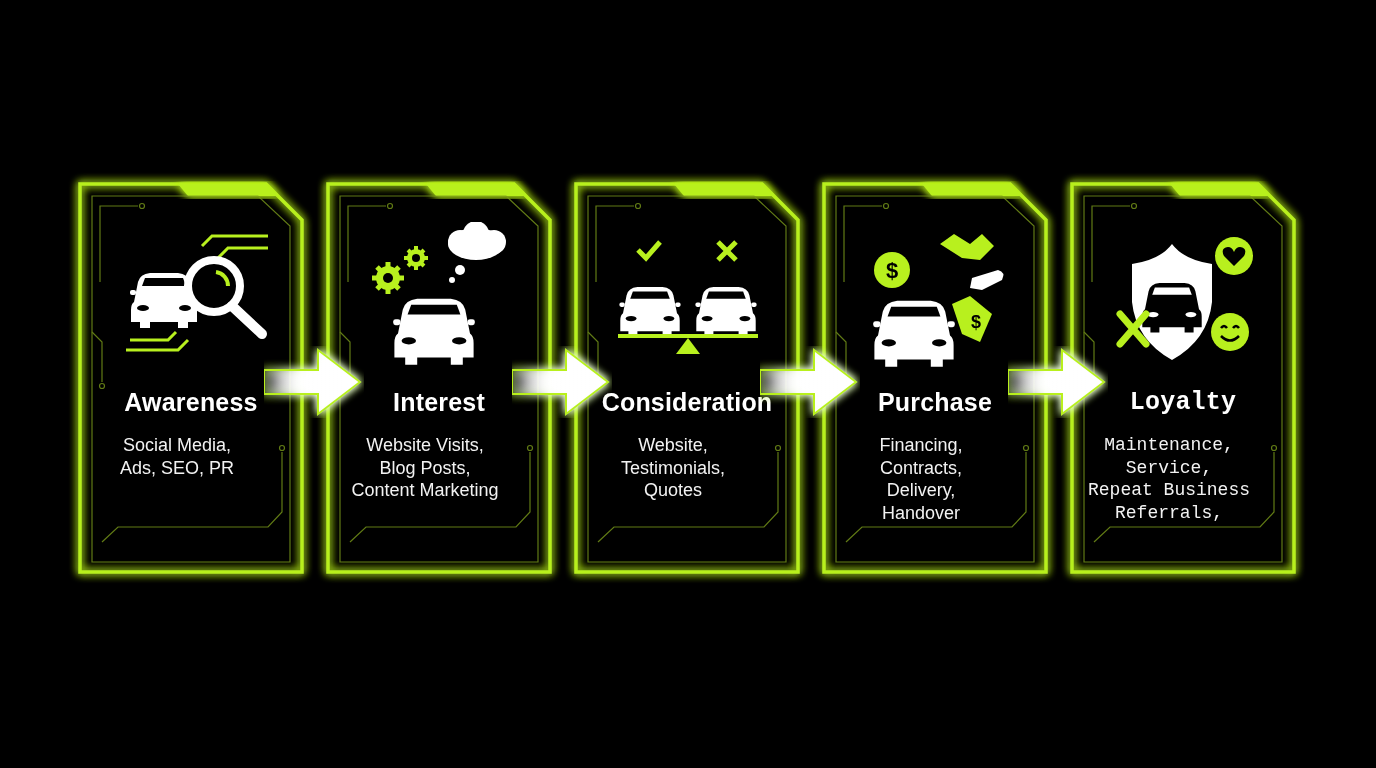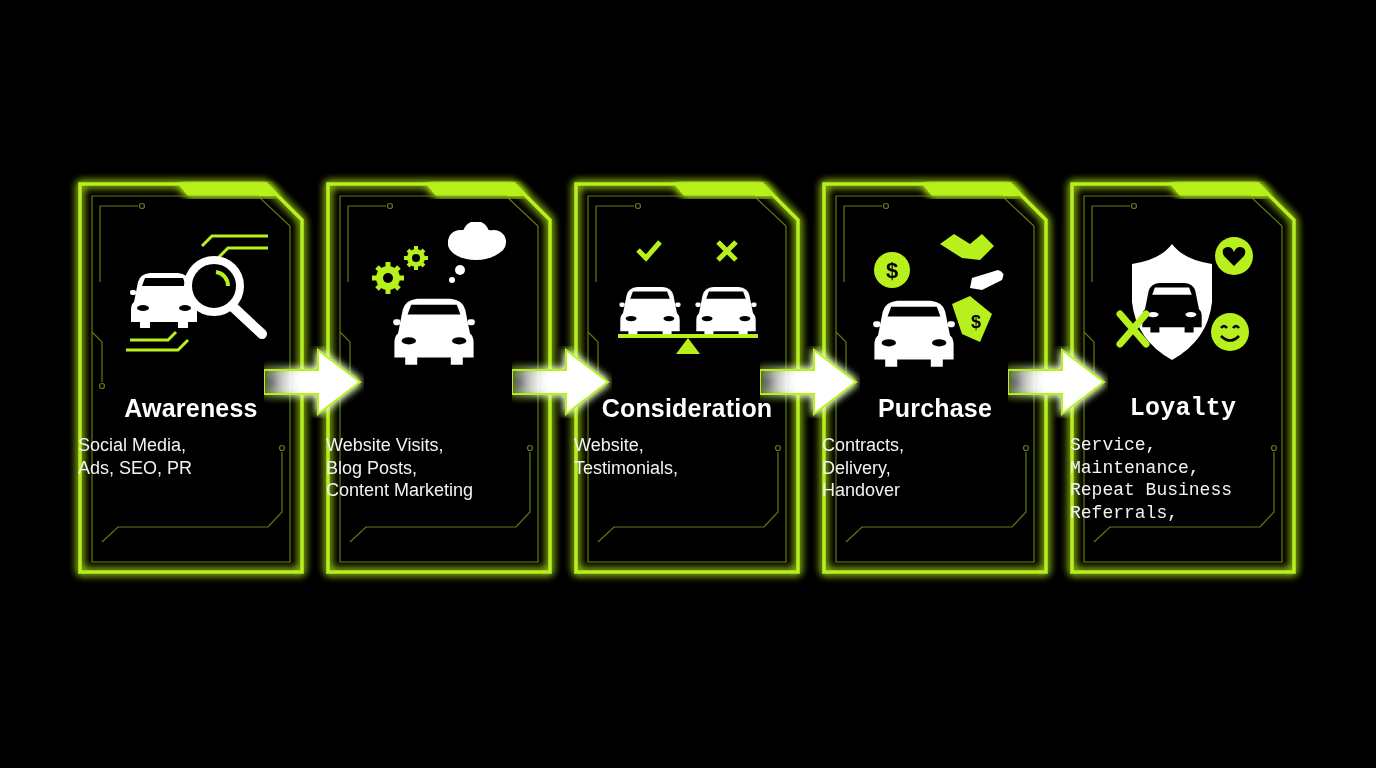--- a/index.html
+++ b/index.html
@@ -1,21 +1,21 @@
 <!DOCTYPE html>
 <html><head>
 <meta charset="utf-8">
 <style>
   html,body{margin:0;padding:0;background:#000;}
   body{width:1376px;height:768px;position:relative;overflow:hidden;font-family:"Liberation Sans",sans-serif;color:#fff;}
   .card{position:absolute;top:182px;width:226px;height:392px;}
   .card svg.frame{position:absolute;left:0;top:0;width:226px;height:392px;overflow:visible;}
   .icon{position:absolute;left:0;top:40px;width:226px;height:150px;}
-  .title{position:absolute;left:0;width:226px;top:212px;text-align:center;font-weight:bold;font-size:25px;color:#fff;letter-spacing:0.2px;}
-  .desc{position:absolute;left:0;width:198px;top:252px;font-size:18px;line-height:22.5px;color:#f2f2f2;}
+  .title{position:absolute;left:0;width:226px;top:206px;text-align:center;font-weight:bold;font-size:25px;color:#fff;letter-spacing:0.2px;}
+  .desc{position:absolute;left:0;width:198px;top:252px;text-align:center;font-size:18px;line-height:22.5px;color:#f2f2f2;}
   .desc div{white-space:nowrap;}
   .arrow{position:absolute;top:346px;width:100px;height:72px;}
 </style>
 </head>
 <body>
 
 <svg width="0" height="0" style="position:absolute">
   <defs>
     <filter id="glow" x="-20%" y="-20%" width="140%" height="140%">
       <feGaussianBlur stdDeviation="4" result="b"></feGaussianBlur>
@@ -113,20 +113,21 @@
       <circle cx="134" cy="20" r="12"></circle>
         <circle cx="150" cy="12" r="13"></circle>
         <circle cx="168" cy="20" r="12"></circle>
       <circle cx="134" cy="48" r="5"></circle>
         <circle cx="126" cy="58" r="3"></circle>
     </g>
     <g transform="translate(108,102) scale(1.2)">
         <use href="#car-front"></use>
       </g>
   </svg>
+  <div class="title">Interest</div>
   <div class="desc">
     <div>Website Visits,</div>
     <div>Blog Posts,</div>
     <div>Content Marketing</div>
   </div>
 </div>
 
 <div class="card" style="left:574px;">
   <svg class="frame" viewBox="0 0 226 392">
     <g fill="none" stroke="#b8f01e" filter="url(#glow)">
@@ -152,20 +153,21 @@
     <g transform="translate(152,84) scale(0.9)">
         <use href="#car-front"></use>
       </g>
     <rect x="44" y="112" width="140" height="4" fill="#b8f01e"></rect>
     <path d="M114,116 L102,132 L126,132 Z" fill="#b8f01e"></path>
   </svg>
   <div class="title">Consideration</div>
   <div class="desc">
     <div>Website,</div>
     <div>Testimonials,</div>
+    <div>Quotes</div>
   </div>
 </div>
 
 <div class="card" style="left:822px;">
   <svg class="frame" viewBox="0 0 226 392">
     <g fill="none" stroke="#b8f01e" filter="url(#glow)">
       <path d="M2,2 L188,2 L224,38 L224,390 L2,390 Z" stroke-width="3.5"></path>
     </g>
     <path d="M100,2 L188,2 L200,14 L110,14 Z" fill="#b8f01e" filter="url(#glow)"></path>
     <g fill="none" stroke="#7a9a1a" stroke-width="1.2" opacity="0.8">
@@ -184,20 +186,21 @@
     <path d="M118,22 L132,12 L148,22 L160,12 L172,24 L158,38 L140,36 Z" fill="#b8f01e"></path>
     <path d="M150,56 L176,48 Q184,50 180,58 L160,68 L148,66 Z" fill="#fff"></path>
     <g transform="translate(92,104) scale(1.2)">
         <use href="#car-front"></use>
       </g>
     <path d="M130,82 L148,74 L170,92 L158,120 L140,112 Z" fill="#b8f01e"></path>
     <text x="154" y="106" text-anchor="middle" font-size="18" font-weight="bold" fill="#000" font-family="Liberation Sans, sans-serif">$</text>
   </svg>
   <div class="title">Purchase</div>
   <div class="desc">
+    <div>Financing,</div>
     <div>Contracts,</div>
     <div>Delivery,</div>
     <div>Handover</div>
   </div>
 </div>
 
 <div class="card" style="left:1070px;font-family:Liberation Mono, monospace;">
   <svg class="frame" viewBox="0 0 226 392">
     <g fill="none" stroke="#b8f01e" filter="url(#glow)">
       <path d="M2,2 L188,2 L224,38 L224,390 L2,390 Z" stroke-width="3.5"></path>
@@ -223,22 +226,22 @@
     </g>
     <circle cx="164" cy="34" r="19" fill="#b8f01e"></circle>
     <path d="M164,44 L154,34 Q150,26 158,25 Q162,25 164,30 Q166,25 170,25 Q178,26 174,34 Z" fill="#000"></path>
     <circle cx="160" cy="110" r="19" fill="#b8f01e"></circle>
     <path d="M151,106 Q154,102 157,106 M163,106 Q166,102 169,106" stroke="#000" stroke-width="2.5" fill="none"></path>
     <path d="M151,114 Q160,123 169,114" stroke="#000" stroke-width="2.5" fill="none"></path>
     <path d="M50,92 L76,122 M76,92 L50,122" stroke="#b8f01e" stroke-width="7" stroke-linecap="round"></path>
   </svg>
   <div class="title">Loyalty</div>
   <div class="desc">
+    <div>Maintenance,</div>
     <div>Service,</div>
-    <div>Maintenance,</div>
     <div>Repeat Business</div>
     <div>Referrals,</div>
   </div>
 </div>
 
 <svg class="arrow" style="left:264px;" viewBox="0 0 100 72">
   <path d="M0,24 L54,24 L54,4 L96,36 L54,68 L54,48 L0,48 Z" fill="url(#arrowgrad)" stroke="#b8f01e" stroke-width="2" filter="url(#glow)"></path>
 </svg>
 <svg class="arrow" style="left:512px;" viewBox="0 0 100 72">
   <path d="M0,24 L54,24 L54,4 L96,36 L54,68 L54,48 L0,48 Z" fill="url(#arrowgrad)" stroke="#b8f01e" stroke-width="2" filter="url(#glow)"></path>

